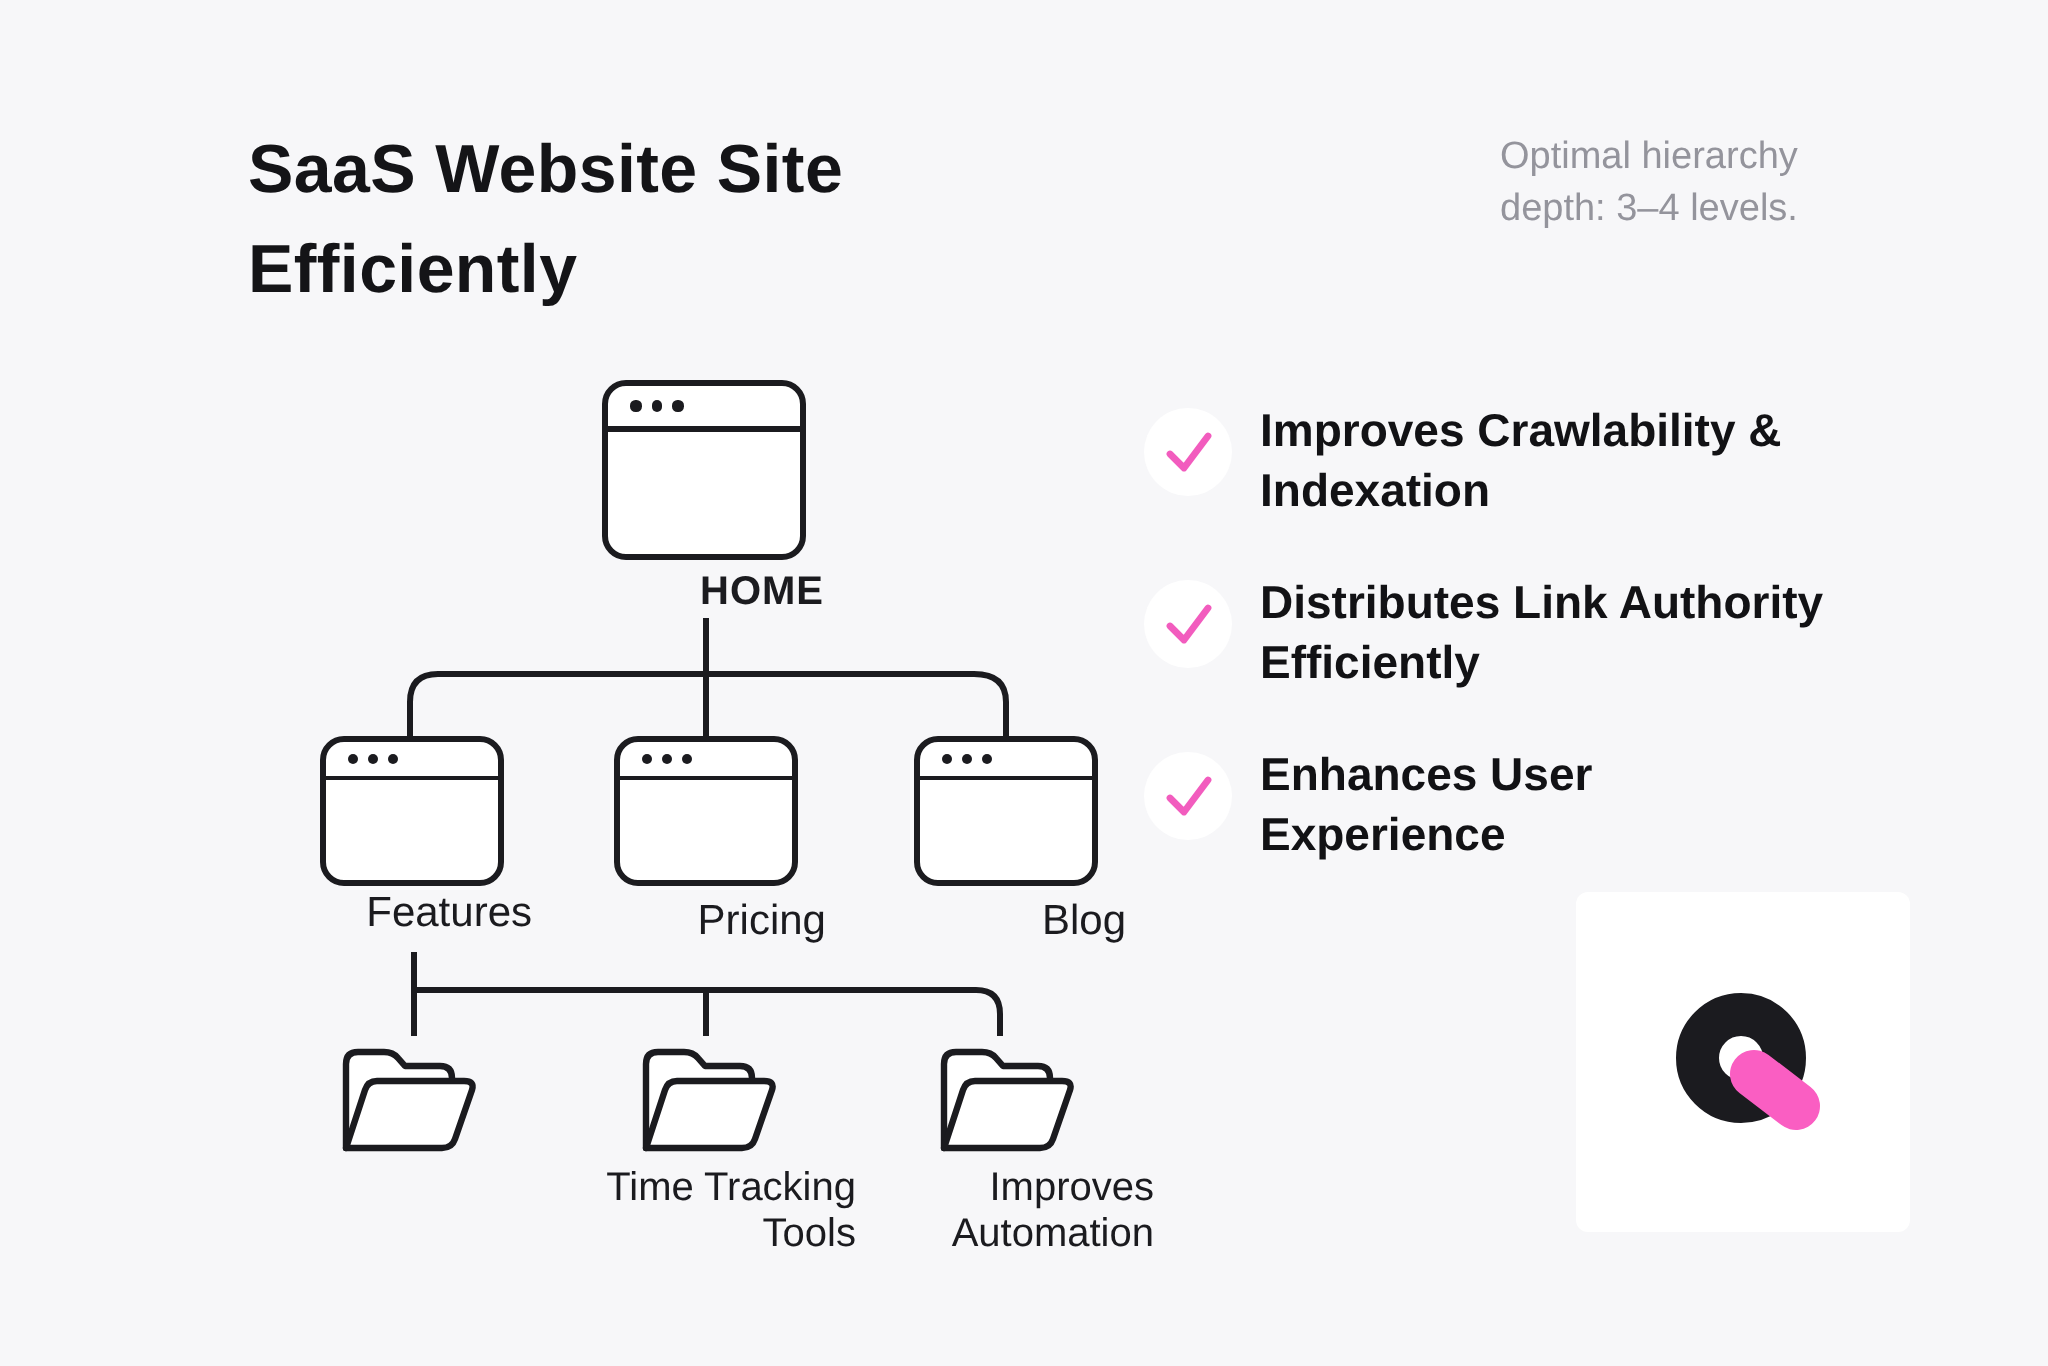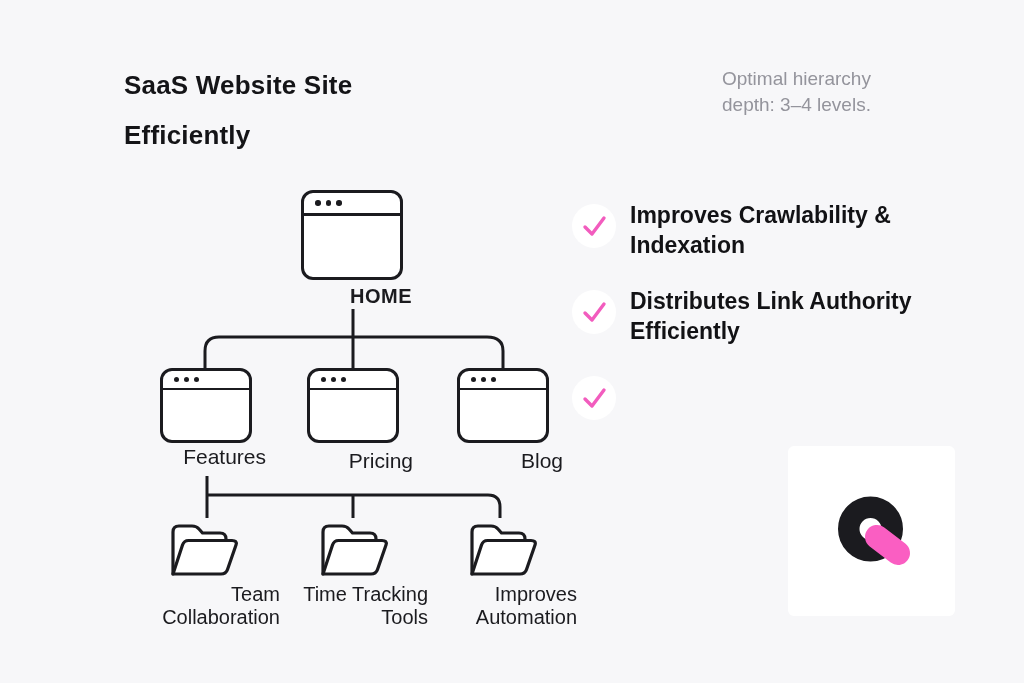--- a/index.html
+++ b/index.html
@@ -4,22 +4,22 @@
 <style>
   html,body{margin:0;padding:0;background:#e9e9ec;}
   .canvas{
     position:relative;width:1024px;height:683px;overflow:hidden;
     background:#f7f7f9;
     font-family:"Liberation Sans","DejaVu Sans",sans-serif;
     color:#141417;
   }
   
   .title{position:absolute;left:124px;top:60px;width:480px;
-    font-size:26px;line-height:50px;font-weight:700;color:#141417;letter-spacing:.2px;}
-  .note{position:absolute;left:722px;top:66px;width:210px;
+    font-size:34px;line-height:50px;font-weight:700;color:#141417;letter-spacing:.2px;}
+  .note{position:absolute;left:750px;top:66px;width:210px;
     font-size:19px;line-height:26px;font-weight:400;color:#94949c;}
   
   .connectors{position:absolute;left:0;top:0;width:1024px;height:683px;pointer-events:none;}
   
   .browser{position:absolute;background:#ffffff;border:3px solid #1b1b1f;border-radius:12px;box-sizing:border-box;}
   .browser .bar{display:flex;align-items:center;gap:5px;padding-left:11px;
     border-bottom:3px solid #1b1b1f;box-sizing:border-box;}
   .browser.lg .bar{height:23px;}
   .browser.sm .bar{height:19px;border-bottom-width:2.5px;}
   .dot{width:5.5px;height:5.5px;border-radius:50%;background:#1b1b1f;}
@@ -99,21 +99,20 @@
     <path d="M10 58 L19.5 29 Q21 24.5 25.5 24.5 H69 Q74.5 24.5 73 29 L64.5 53.5 Q63 58 58 58 Z" fill="#ffffff" stroke="#1b1b1f" stroke-width="3.2" stroke-linejoin="round"></path>
   </svg>
   <svg class="folder" style="left:313px;top:516px;" viewBox="0 0 80 64" xmlns="http://www.w3.org/2000/svg">
     <path d="M10 58 V16 Q10 10 16 10 H29 Q33.5 10 36 13 L39.5 17 H57 Q63 17 63 23 V27" fill="#ffffff" stroke="#1b1b1f" stroke-width="3.2" stroke-linejoin="round" stroke-linecap="round"></path>
     <path d="M10 58 L19.5 29 Q21 24.5 25.5 24.5 H69 Q74.5 24.5 73 29 L64.5 53.5 Q63 58 58 58 Z" fill="#ffffff" stroke="#1b1b1f" stroke-width="3.2" stroke-linejoin="round"></path>
   </svg>
   <svg class="folder" style="left:462px;top:516px;" viewBox="0 0 80 64" xmlns="http://www.w3.org/2000/svg">
     <path d="M10 58 V16 Q10 10 16 10 H29 Q33.5 10 36 13 L39.5 17 H57 Q63 17 63 23 V27" fill="#ffffff" stroke="#1b1b1f" stroke-width="3.2" stroke-linejoin="round" stroke-linecap="round"></path>
     <path d="M10 58 L19.5 29 Q21 24.5 25.5 24.5 H69 Q74.5 24.5 73 29 L64.5 53.5 Q63 58 58 58 Z" fill="#ffffff" stroke="#1b1b1f" stroke-width="3.2" stroke-linejoin="round"></path>
   </svg>
-  <div class="nlabel l3" style="left:130px;top:583px;width:150px;">Team Collaboration</div>
   <div class="nlabel l3" style="left:278px;top:583px;width:150px;">Time Tracking Tools</div>
   <div class="nlabel l3" style="left:427px;top:583px;width:150px;">Improves Automation</div>
 
   <div class="benefit" style="top:286px;">
     <span class="checkwrap">
       <svg width="44" height="44" viewBox="0 0 44 44" xmlns="http://www.w3.org/2000/svg">
         <polyline points="13,23 20,30 32,14" fill="none" stroke="#f25cbe" stroke-width="3.4" stroke-linecap="round" stroke-linejoin="round"></polyline>
       </svg>
     </span>
     <div class="benefit-text">Distributes Link Authority Efficiently</div>
@@ -125,20 +124,21 @@
       </svg>
     </span>
     <div class="benefit-text">Improves Crawlability &amp; Indexation</div>
   </div>
   <div class="benefit" style="top:372px;">
     <span class="checkwrap">
       <svg width="44" height="44" viewBox="0 0 44 44" xmlns="http://www.w3.org/2000/svg">
         <polyline points="13,23 20,30 32,14" fill="none" stroke="#f25cbe" stroke-width="3.4" stroke-linecap="round" stroke-linejoin="round"></polyline>
       </svg>
     </span>
+    <div class="benefit-text">Enhances User Experience</div>
   </div>
 
   <div class="logo-card">
     <svg width="167" height="170" viewBox="0 0 167 170" xmlns="http://www.w3.org/2000/svg">
       <circle cx="82.5" cy="83" r="21.75" fill="none" stroke="#1b1b1f" stroke-width="21.5"></circle>
       <line x1="89" y1="91" x2="110" y2="107" stroke="#fa5ec2" stroke-width="24" stroke-linecap="round"></line>
     </svg>
   </div>
 
 </div>

